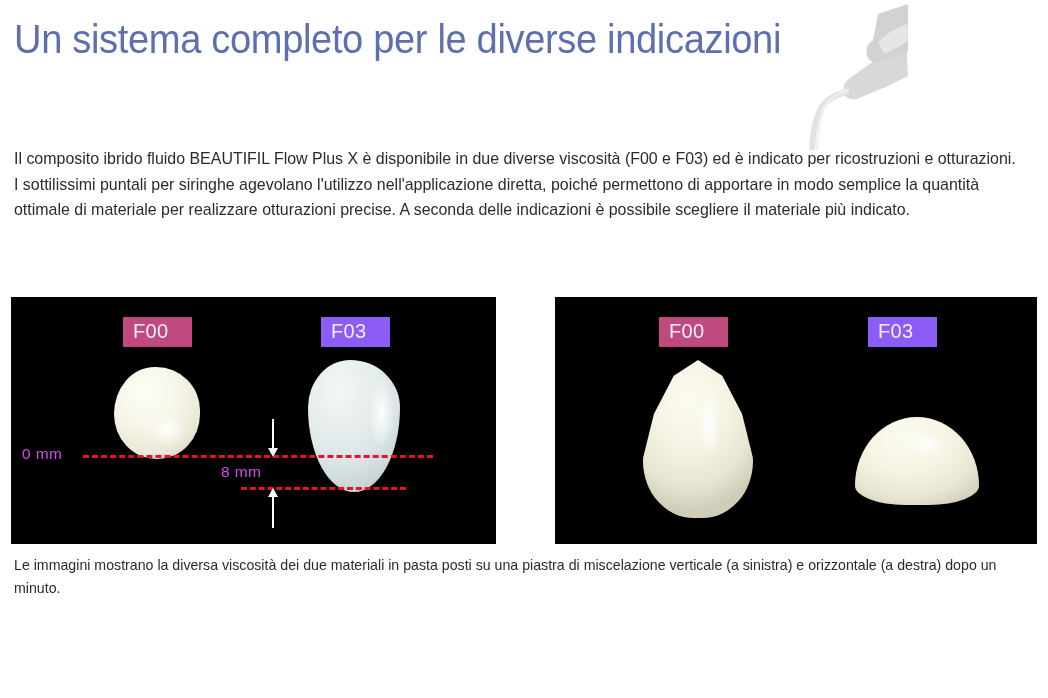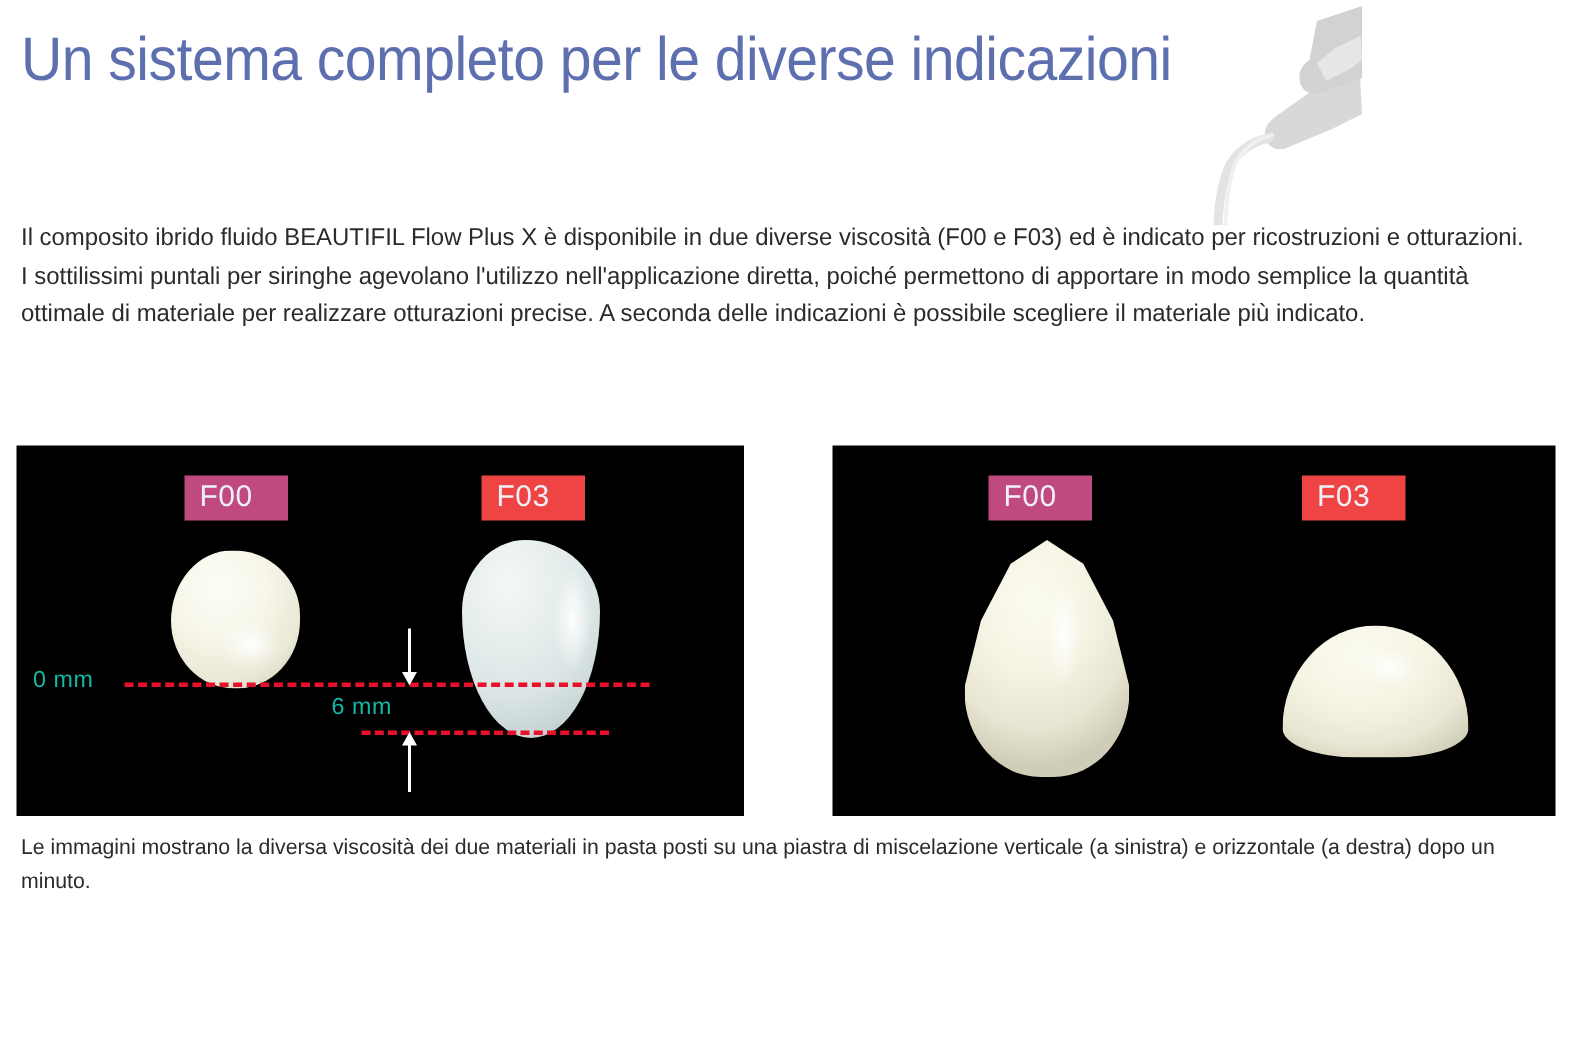--- a/index.html
+++ b/index.html
@@ -78,21 +78,21 @@
   .badge {
     position: absolute;
     color: #eef0f5;
     font-size: 20px;
     line-height: 27px;
     padding: 1px 24px 2px 10px;
     letter-spacing: 0.3px;
     font-family: "Liberation Sans", sans-serif;
   }
   .badge-f00 { background: #c04a80; }
-  .badge-f03 { background: #ef4444; }
+  .badge-f03 { background: #8b5cf6; }
 
   .lp-badge-f00 { left: 112px; top: 20px; }
   .lp-badge-f03 { left: 310px; top: 20px; }
   .rp-badge-f00 { left: 104px; top: 20px; }
   .rp-badge-f03 { left: 313px; top: 20px; }
 
   
   .blob { position: absolute; }
 
   
@@ -148,21 +148,21 @@
   .dash-line {
     position: absolute;
     height: 0;
     border-top: 3px dashed #e8102a;
   }
   .dash-0mm { left: 72px; top: 158px; width: 350px; }
   .dash-3mm { left: 230px; top: 190px; width: 165px; }
 
   .mm-label {
     position: absolute;
-    color: #14b8a6;
+    color: #d946ef;
     font-size: 15.5px;
     line-height: 18px;
     letter-spacing: 0.4px;
   }
   .label-0mm { left: 11px; top: 148px; }
   .label-3mm { left: 210px; top: 166px; }
 
   
   .arrow {
     position: absolute;
@@ -231,21 +231,21 @@
       <div class="blob lp-blob-f00"></div>
       <div class="blob lp-blob-f03"></div>
 
       <div class="dash-line dash-0mm"></div>
       <div class="dash-line dash-3mm"></div>
 
       <div class="arrow arrow-down"></div>
       <div class="arrow arrow-up"></div>
 
       <span class="mm-label label-0mm">0 mm</span>
-      <span class="mm-label label-3mm">6 mm</span>
+      <span class="mm-label label-3mm">8 mm</span>
 
       <span class="badge badge-f00 lp-badge-f00">F00</span>
       <span class="badge badge-f03 lp-badge-f03">F03</span>
     </div>
 
     <div class="panel panel-right">
 
       <div class="blob rp-blob-f00"></div>
       <div class="blob rp-blob-f03"></div>
 

